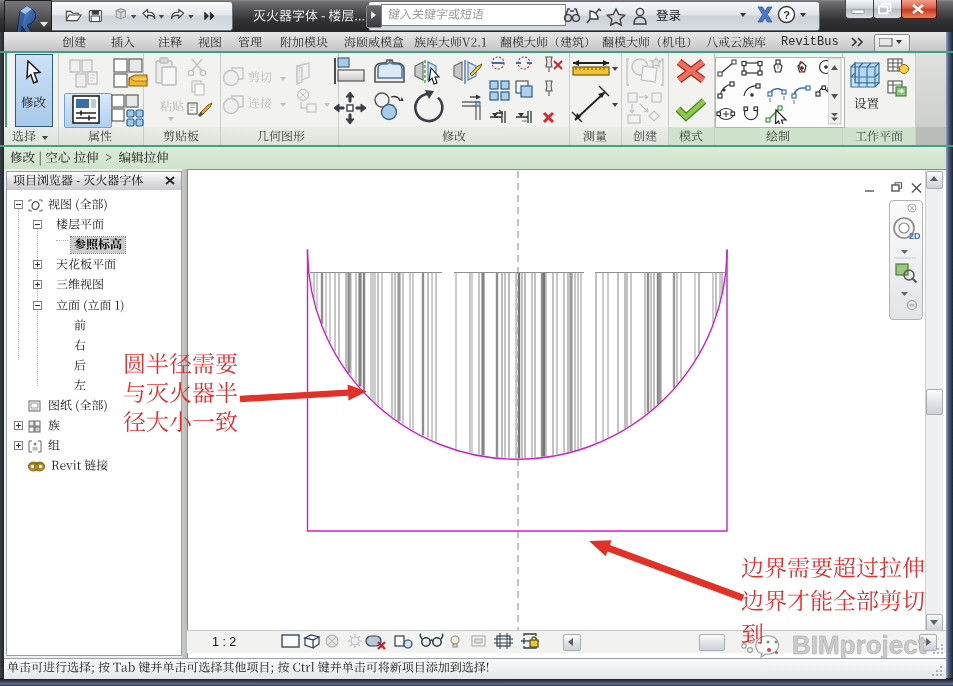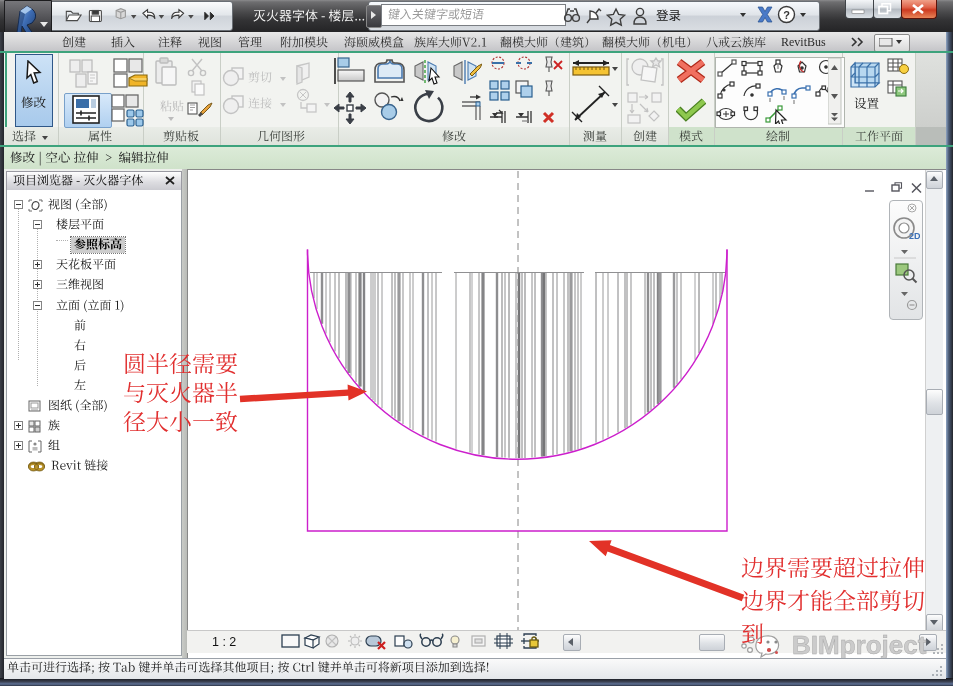--- a/index.html
+++ b/index.html
@@ -91,21 +91,21 @@
   </svg><svg class="t" style="left:344px;top:36px;" width="60.0" height="12" viewBox="0 0 2500 500">
     <path d="M266 292L260 296C278 313 300 342 306 364C334 384 357 327 266 292ZM276 184L270 188C288 202 309 230 316 249C343 268 364 214 276 184ZM47 338C42 338 26 338 26 338L26 349C36 350 43 352 50 356C60 364 64 404 56 454C58 470 64 479 72 479C90 479 99 466 100 444C102 404 88 380 88 358C87 346 90 330 94 314C100 290 138 176 158 114L148 112C68 310 68 310 60 328C55 338 54 338 47 338ZM24 140L18 144C38 157 62 180 70 201C106 221 126 150 24 140ZM56 24L52 30C74 44 100 70 108 92C144 112 164 40 56 24ZM438 59L416 88L237 88C244 73 251 58 256 44C268 46 273 43 275 38L222 22C208 84 175 161 138 205L144 210C168 191 188 166 206 140C204 174 198 221 191 266L124 266L128 282L189 282C183 319 177 354 172 380C164 384 157 388 152 390L188 417L204 400L378 400C375 418 370 429 366 434C361 439 356 440 347 440C338 440 308 438 290 436L290 445C306 448 323 452 330 457C336 462 338 471 338 480C358 480 377 474 390 459C398 449 405 430 410 400L464 400C471 400 475 398 476 392C463 378 440 358 440 358L420 386L413 386C417 358 420 324 422 282L478 282C484 282 489 279 490 274C476 258 454 237 454 237L434 266L423 266C424 238 425 207 426 172C437 172 444 169 447 165L410 134L390 154L247 154L210 136C216 125 223 114 229 104L468 104C475 104 480 101 481 96C465 80 438 59 438 59ZM381 386L202 386C208 356 214 319 220 282L391 282C388 326 386 360 381 386ZM392 266L222 266C228 231 232 196 236 169L395 169C394 205 393 238 392 266ZM886 188L839 184C838 330 846 420 709 476L714 486C871 432 867 341 869 201C880 200 884 194 886 188ZM866 368L860 372C890 398 930 441 944 472C982 494 1000 417 866 368ZM724 394L703 422L678 422L678 316L699 316L699 335L703 335C716 335 726 328 726 326L726 182C736 180 742 178 744 174L712 148L697 165L679 165L679 74L736 74C743 74 748 72 750 66C734 52 708 32 708 32L686 60L579 60L542 42L542 420C536 422 531 426 528 430L562 454L574 436L751 436C758 436 762 434 764 428C749 413 724 394 724 394ZM944 32L923 59L756 59L760 74L838 74C835 98 830 126 826 146L791 146L759 131L759 378L764 378C776 378 788 370 788 367L788 161L921 161L921 368L926 368C936 368 950 360 950 358L950 164C959 164 966 160 969 156L933 128L916 146L842 146C853 127 865 99 875 74L972 74C978 74 982 72 984 66C969 52 944 32 944 32ZM604 150L604 340L608 340C622 340 630 332 630 330L630 316L650 316L650 422L570 422L570 74L650 74L650 165L636 165ZM630 302L630 178L699 178L699 302ZM1358 30L1354 36C1375 46 1401 66 1410 84C1440 100 1455 38 1358 30ZM1254 146L1236 171L1111 171L1115 186L1278 186C1285 186 1289 183 1290 178C1277 164 1254 146 1254 146ZM1342 28L1291 22C1291 52 1292 82 1293 110L1104 110L1065 94L1065 206C1065 292 1062 391 1019 472L1026 478C1074 420 1090 344 1095 278L1152 278C1142 304 1132 329 1124 344C1148 352 1175 363 1200 378C1176 411 1140 438 1092 458L1096 466C1152 449 1191 423 1220 390C1234 400 1246 411 1254 422C1280 432 1294 396 1238 366C1254 340 1265 312 1274 280C1284 280 1289 278 1293 274L1260 244L1241 262L1187 262L1201 222C1215 222 1219 218 1221 212L1175 201C1172 216 1164 238 1156 262L1096 262C1098 242 1098 222 1098 205L1098 125L1294 125C1300 213 1314 292 1342 354C1312 400 1273 442 1222 472L1227 478C1280 453 1322 418 1354 378C1370 409 1392 436 1418 456C1439 474 1468 488 1480 474C1484 468 1482 462 1468 442L1477 367L1470 366C1464 386 1456 410 1450 422C1446 432 1442 432 1434 425C1409 406 1389 381 1374 350C1404 304 1424 252 1437 202C1451 202 1455 199 1457 192L1407 180C1398 228 1384 276 1360 321C1339 265 1328 196 1325 125L1466 125C1472 125 1477 122 1478 117C1462 102 1436 84 1436 84L1414 110L1324 110C1324 88 1324 64 1324 42C1336 40 1340 34 1342 28ZM1243 278C1236 306 1227 332 1214 356C1198 350 1178 344 1155 340C1164 322 1173 299 1181 278ZM1596 22L1596 136L1520 136L1524 150L1590 150C1577 227 1553 302 1514 361L1520 368C1552 332 1578 292 1596 248L1596 478L1602 478C1614 478 1628 471 1628 466L1628 216C1642 236 1660 264 1666 286C1694 308 1721 250 1628 206L1628 150L1692 150C1698 150 1704 148 1705 142C1690 128 1665 107 1665 107L1643 136L1628 136L1628 41C1640 39 1644 34 1646 27ZM1711 146L1711 314L1716 314C1729 314 1742 306 1742 303L1742 286L1802 286C1801 306 1800 324 1796 342L1664 342L1668 356L1792 356C1778 402 1742 440 1644 471L1648 479C1772 451 1813 410 1828 356L1833 356C1846 402 1876 452 1960 478C1962 458 1972 451 1990 448L1992 442C1900 424 1860 392 1844 356L1966 356C1974 356 1978 354 1980 349C1964 334 1938 313 1938 313L1916 342L1832 342C1836 324 1837 306 1838 286L1904 286L1904 306L1909 306C1920 306 1936 298 1936 295L1936 166C1946 164 1953 160 1956 157L1917 127L1900 146L1746 146L1711 131ZM1858 24L1858 77L1788 77L1788 42C1801 40 1806 36 1807 28L1758 24L1758 77L1680 77L1684 92L1758 92L1758 133L1763 133C1775 133 1788 126 1788 123L1788 92L1858 92L1858 132L1864 132C1876 132 1890 125 1890 122L1890 92L1966 92C1972 92 1978 89 1978 84C1964 69 1940 50 1940 50L1918 77L1890 77L1890 42C1902 40 1906 36 1908 28ZM1742 224L1904 224L1904 270L1742 270ZM1742 209L1742 160L1904 160L1904 209ZM2148 142L2152 157L2336 157C2344 157 2348 154 2349 149C2334 136 2311 119 2311 119L2291 142ZM2256 49C2294 102 2370 149 2448 176C2450 164 2462 152 2478 148L2479 141C2396 120 2312 86 2265 44C2278 42 2284 40 2285 34L2226 22C2198 75 2097 150 2016 185L2019 192C2108 162 2207 102 2256 49ZM2186 452L2124 452L2124 343L2186 343ZM2217 452L2217 343L2280 343L2280 452ZM2312 452L2312 343L2376 343L2376 452ZM2092 328L2092 452L2022 452L2026 466L2467 466C2474 466 2478 464 2480 458C2466 444 2440 423 2440 423L2419 452L2408 452L2408 346C2420 346 2426 342 2430 338L2387 306L2370 328L2128 328L2092 312ZM2112 196L2112 305L2118 305C2130 305 2144 298 2144 295L2144 282L2354 282L2354 300L2358 300C2368 300 2385 294 2386 290L2386 216C2394 215 2402 211 2405 207L2366 178L2348 196L2147 196L2112 182ZM2144 268L2144 212L2354 212L2354 268Z" fill="#2b2b2b"></path>
   </svg><svg class="t" style="left:414px;top:36px;" width="72.8" height="12" viewBox="0 0 3035 500">
     <path d="M84 22L78 26C97 44 118 76 120 102C152 128 180 58 84 22ZM192 89L169 118L20 118L24 134L81 134C80 250 80 374 14 470L22 479C89 408 107 318 112 224L170 224C166 350 157 416 143 429C138 434 135 435 126 435C117 435 91 432 76 432L75 440C90 442 104 446 110 452C116 456 118 464 118 474C135 474 152 468 165 456C186 434 196 368 200 228C210 226 216 224 220 220L183 190L165 210L114 210C115 184 116 159 116 134L221 134C228 134 233 131 234 126C218 110 192 89 192 89ZM438 74L414 104L280 104C290 86 300 67 308 47C319 48 324 43 326 38L278 22C262 87 232 146 200 184L207 190C230 172 252 148 272 118L468 118C474 118 480 116 481 110C464 94 438 74 438 74ZM444 267L420 296L357 296C360 271 361 244 362 216L454 216C460 216 465 213 466 208C451 192 425 172 425 172L402 200L292 200C300 187 306 172 312 158C322 158 328 154 330 148L282 134C270 190 246 242 218 275L226 280C247 264 266 242 284 216L328 216C328 244 327 271 324 296L214 296L218 311L322 311C312 378 281 430 188 470L194 479C306 440 342 384 354 311C364 374 386 443 459 480C462 462 472 456 487 453L488 447C408 416 376 366 364 311L472 311C480 311 484 308 486 303C470 288 444 267 444 267ZM732 18L726 22C743 35 763 58 770 76C805 95 827 30 732 18ZM778 118L732 102C726 118 718 139 708 162L621 162L625 177L701 177C688 208 672 239 660 262C652 264 642 268 636 272L670 302L688 286L784 286L784 356L612 356L616 371L784 371L784 479L790 479C807 479 818 470 818 468L818 371L968 371C975 371 980 368 981 363C964 348 938 328 938 328L915 356L818 356L818 286L932 286C938 286 943 283 944 278C929 263 904 244 904 244L882 271L818 271L818 208C830 207 834 202 835 196L784 190L784 271L690 271C704 244 721 209 736 177L950 177C956 177 962 174 962 169C946 154 920 134 920 134L896 162L742 162L758 126C769 128 775 124 778 118ZM938 52L914 82L608 82L570 66L570 222C570 309 566 401 518 473L524 478C598 407 602 304 602 221L602 97L970 97C976 97 982 94 983 89C966 73 938 52 938 52ZM1227 22C1227 73 1228 122 1223 168L1025 168L1029 183L1222 183C1209 294 1166 392 1020 470L1026 480C1196 404 1242 300 1256 184C1271 284 1312 403 1450 480C1455 460 1467 454 1485 452L1486 446C1338 379 1284 278 1266 183L1466 183C1473 183 1478 180 1480 175C1460 158 1430 134 1430 134L1402 168L1258 168C1262 128 1262 85 1264 42C1276 40 1280 35 1282 28ZM1596 89L1548 84L1548 356L1553 356C1564 356 1578 350 1578 345L1578 102C1590 100 1594 96 1596 89ZM1674 28L1626 22L1626 232C1626 330 1608 412 1536 473L1543 479C1634 421 1656 334 1657 232L1657 42C1670 40 1674 34 1674 28ZM1706 138L1706 416L1712 416C1728 416 1738 407 1738 404L1738 168L1809 168L1809 479L1814 479C1830 479 1840 471 1840 468L1840 168L1913 168L1913 364C1913 371 1911 374 1904 374C1897 374 1866 371 1866 371L1866 379C1881 382 1890 385 1895 390C1900 395 1900 404 1902 413C1940 409 1944 394 1944 368L1944 174C1954 172 1962 168 1965 164L1924 134L1908 154L1840 154L1840 76L1967 76C1974 76 1978 74 1980 68C1965 53 1940 34 1940 34L1918 62L1686 62L1690 76L1809 76L1809 154L1744 154ZM2230 91L2286 96L2190 390L2092 96L2149 91L2149 76L2002 76L2002 91L2046 94L2168 444L2191 444L2308 96L2353 90L2353 76L2230 76ZM2389 440L2612 440L2612 405L2416 405C2447 372 2476 339 2491 324C2567 246 2598 210 2598 164C2598 104 2563 68 2496 68C2445 68 2397 94 2389 146C2392 156 2400 161 2410 161C2421 161 2429 154 2434 135L2446 92C2459 86 2472 84 2484 84C2528 84 2555 112 2555 162C2555 206 2533 242 2480 306C2456 334 2422 374 2389 413ZM2718 448C2735 448 2748 433 2748 417C2748 400 2735 386 2718 386C2700 386 2687 400 2687 417C2687 433 2700 448 2718 448ZM2837 440L3013 440L3013 426L2948 419L2948 325L2948 156L2950 76L2942 71L2834 98L2834 114L2906 102L2906 325L2906 419L2837 426Z" fill="#2b2b2b"></path>
   </svg><svg class="t" style="left:500px;top:36px;" width="96.0" height="12" viewBox="0 0 4000 500">
     <path d="M254 124L248 128C268 156 276 200 278 224C300 250 334 186 254 124ZM366 124L360 128C379 156 386 199 388 222C409 250 444 186 366 124ZM58 84L52 86C62 102 74 128 76 148C99 169 126 121 58 84ZM196 75C191 93 178 128 168 152L174 155C191 137 210 115 220 101C230 102 236 98 236 94ZM50 283L50 480L54 480C66 480 78 472 78 470L78 442L199 442L199 472L203 472C213 472 227 464 228 462L228 302C236 300 244 296 246 292L210 266L194 283L80 283L58 273C84 252 106 228 124 202L124 272L128 272C142 272 152 264 152 262L152 196C176 214 206 242 218 261C250 277 266 220 152 184L152 176L246 176C252 176 256 174 258 168C245 156 224 138 224 138L206 161L152 161L152 65C176 62 197 57 214 53C225 57 233 57 238 53L242 66L318 66L318 265C282 291 246 316 231 324L254 361C258 358 260 352 260 346C284 319 304 295 318 278L318 431C318 439 316 442 308 442C298 442 255 438 255 438L255 446C274 449 286 452 292 457C298 462 300 470 302 478C344 474 348 458 348 434L348 72C357 70 364 66 368 62L329 33L314 52L238 52L202 21C163 38 87 60 24 70L27 79C58 78 92 74 124 70L124 161L19 161L23 176L103 176C82 219 52 262 14 293L19 301C30 294 40 288 50 280ZM364 52L369 66L430 66L430 264C398 290 366 312 352 320L376 357C381 354 382 347 382 342C402 318 418 298 430 281L430 431C430 438 428 442 420 442C410 442 367 438 367 438L367 446C386 448 398 452 404 456C410 462 412 469 414 478C456 474 460 458 460 434L460 72C470 70 478 66 480 62L442 33L426 52ZM124 366L124 428L78 428L78 366ZM151 366L199 366L199 428L151 428ZM124 352L78 352L78 298L124 298ZM151 352L151 298L199 298L199 352ZM596 22L596 136L520 136L524 150L590 150C577 227 553 302 514 361L520 368C552 332 578 292 596 248L596 478L602 478C614 478 628 471 628 466L628 216C642 236 660 264 666 286C694 308 721 250 628 206L628 150L692 150C698 150 704 148 705 142C690 128 665 107 665 107L643 136L628 136L628 41C640 39 644 34 646 27ZM711 146L711 314L716 314C729 314 742 306 742 303L742 286L802 286C801 306 800 324 796 342L664 342L668 356L792 356C778 402 742 440 644 471L648 479C772 451 813 410 828 356L833 356C846 402 876 452 960 478C962 458 972 451 990 448L992 442C900 424 860 392 844 356L966 356C974 356 978 354 980 349C964 334 938 313 938 313L916 342L832 342C836 324 837 306 838 286L904 286L904 306L909 306C920 306 936 298 936 295L936 166C946 164 953 160 956 157L917 127L900 146L746 146L711 131ZM858 24L858 77L788 77L788 42C801 40 806 36 807 28L758 24L758 77L680 77L684 92L758 92L758 133L763 133C775 133 788 126 788 123L788 92L858 92L858 132L864 132C876 132 890 125 890 122L890 92L966 92C972 92 978 89 978 84C964 69 940 50 940 50L918 77L890 77L890 42C902 40 906 36 908 28ZM742 224L904 224L904 270L742 270ZM742 209L742 160L904 160L904 209ZM1227 22C1227 73 1228 122 1223 168L1025 168L1029 183L1222 183C1209 294 1166 392 1020 470L1026 480C1196 404 1242 300 1256 184C1271 284 1312 403 1450 480C1455 460 1467 454 1485 452L1486 446C1338 379 1284 278 1266 183L1466 183C1473 183 1478 180 1480 175C1460 158 1430 134 1430 134L1402 168L1258 168C1262 128 1262 85 1264 42C1276 40 1280 35 1282 28ZM1596 89L1548 84L1548 356L1553 356C1564 356 1578 350 1578 345L1578 102C1590 100 1594 96 1596 89ZM1674 28L1626 22L1626 232C1626 330 1608 412 1536 473L1543 479C1634 421 1656 334 1657 232L1657 42C1670 40 1674 34 1674 28ZM1706 138L1706 416L1712 416C1728 416 1738 407 1738 404L1738 168L1809 168L1809 479L1814 479C1830 479 1840 471 1840 468L1840 168L1913 168L1913 364C1913 371 1911 374 1904 374C1897 374 1866 371 1866 371L1866 379C1881 382 1890 385 1895 390C1900 395 1900 404 1902 413C1940 409 1944 394 1944 368L1944 174C1954 172 1962 168 1965 164L1924 134L1908 154L1840 154L1840 76L1967 76C1974 76 1978 74 1980 68C1965 53 1940 34 1940 34L1918 62L1686 62L1690 76L1809 76L1809 154L1744 154ZM2468 26L2460 16C2392 59 2326 130 2326 250C2326 370 2392 441 2460 484L2468 474C2410 427 2358 355 2358 250C2358 145 2410 73 2468 26ZM2544 262L2536 266C2551 316 2569 354 2592 382C2574 416 2549 446 2514 470L2520 478C2558 457 2586 430 2608 400C2662 454 2738 466 2852 466C2878 466 2934 466 2957 466C2958 452 2966 442 2980 440L2980 433C2948 434 2884 434 2856 434C2748 434 2672 425 2619 382C2646 336 2659 284 2666 230C2678 229 2682 228 2686 223L2650 192L2632 212L2583 212C2603 175 2630 122 2644 90C2656 89 2666 87 2670 82L2632 48L2614 68L2518 68L2523 82L2613 82C2598 118 2572 172 2552 205C2546 207 2539 210 2534 214L2564 238L2579 226L2634 226C2629 275 2619 322 2600 364C2577 340 2559 307 2544 262ZM2888 140L2815 140L2815 89L2888 89ZM2888 155L2888 207L2815 207L2815 155ZM2950 112L2930 140L2920 140L2920 94C2930 92 2938 89 2941 85L2902 54L2884 74L2815 74L2815 40C2828 38 2832 34 2833 27L2783 22L2783 74L2690 74L2694 89L2783 89L2783 140L2648 140L2652 155L2783 155L2783 207L2690 207L2694 222L2783 222L2783 273L2683 273L2687 288L2783 288L2783 340L2656 340L2660 356L2783 356L2783 420L2790 420C2802 420 2815 414 2815 409L2815 356L2960 356C2968 356 2972 353 2974 348C2956 332 2930 312 2930 312L2906 340L2815 340L2815 288L2932 288C2938 288 2944 286 2945 280C2930 265 2905 246 2905 246L2884 273L2815 273L2815 222L2888 222L2888 238L2893 238C2904 238 2919 230 2920 226L2920 155L2974 155C2980 155 2986 152 2987 147C2973 132 2950 112 2950 112ZM3282 264L3276 268C3298 290 3324 326 3329 354C3362 380 3388 308 3282 264ZM3236 188L3236 284C3236 360 3213 422 3102 471L3106 479C3248 433 3268 357 3268 283L3268 202L3377 202L3377 444C3377 465 3382 474 3408 474L3430 474C3470 474 3482 468 3482 454C3482 448 3481 445 3471 440L3470 374L3463 374C3458 399 3453 432 3450 439C3448 443 3446 444 3444 444C3442 444 3437 444 3431 444L3417 444C3410 444 3409 442 3409 436L3409 208C3419 206 3425 204 3428 200L3390 168L3373 188L3274 188L3236 172ZM3018 377L3040 415C3045 413 3049 409 3050 402C3123 372 3176 347 3216 329L3213 322L3135 344L3135 214L3204 214C3210 214 3216 212 3216 206C3202 192 3178 174 3178 174L3156 199L3032 199L3036 214L3104 214L3104 354C3066 364 3036 373 3018 377ZM3100 20C3080 84 3048 145 3015 182L3022 188C3050 166 3076 136 3100 100L3121 100C3136 118 3150 144 3152 166C3180 189 3206 136 3140 100L3240 100C3247 100 3252 97 3252 92C3239 78 3216 59 3216 59L3196 85L3108 85C3115 72 3122 60 3128 46C3138 47 3145 43 3147 38ZM3288 20C3270 78 3240 136 3212 170L3219 176C3242 156 3266 130 3286 100L3323 100C3340 116 3358 142 3362 162C3390 184 3415 131 3349 100L3465 100C3472 100 3477 97 3478 92C3462 77 3436 56 3436 56L3414 85L3296 85C3303 72 3310 60 3316 46C3326 48 3333 44 3335 38ZM3540 16L3532 26C3590 73 3642 145 3642 250C3642 355 3590 427 3532 474L3540 484C3608 441 3674 370 3674 250C3674 130 3608 59 3540 16Z" fill="#2b2b2b"></path>
   </svg><svg class="t" style="left:602px;top:36px;" width="96.0" height="12" viewBox="0 0 4000 500">
     <path d="M254 124L248 128C268 156 276 200 278 224C300 250 334 186 254 124ZM366 124L360 128C379 156 386 199 388 222C409 250 444 186 366 124ZM58 84L52 86C62 102 74 128 76 148C99 169 126 121 58 84ZM196 75C191 93 178 128 168 152L174 155C191 137 210 115 220 101C230 102 236 98 236 94ZM50 283L50 480L54 480C66 480 78 472 78 470L78 442L199 442L199 472L203 472C213 472 227 464 228 462L228 302C236 300 244 296 246 292L210 266L194 283L80 283L58 273C84 252 106 228 124 202L124 272L128 272C142 272 152 264 152 262L152 196C176 214 206 242 218 261C250 277 266 220 152 184L152 176L246 176C252 176 256 174 258 168C245 156 224 138 224 138L206 161L152 161L152 65C176 62 197 57 214 53C225 57 233 57 238 53L242 66L318 66L318 265C282 291 246 316 231 324L254 361C258 358 260 352 260 346C284 319 304 295 318 278L318 431C318 439 316 442 308 442C298 442 255 438 255 438L255 446C274 449 286 452 292 457C298 462 300 470 302 478C344 474 348 458 348 434L348 72C357 70 364 66 368 62L329 33L314 52L238 52L202 21C163 38 87 60 24 70L27 79C58 78 92 74 124 70L124 161L19 161L23 176L103 176C82 219 52 262 14 293L19 301C30 294 40 288 50 280ZM364 52L369 66L430 66L430 264C398 290 366 312 352 320L376 357C381 354 382 347 382 342C402 318 418 298 430 281L430 431C430 438 428 442 420 442C410 442 367 438 367 438L367 446C386 448 398 452 404 456C410 462 412 469 414 478C456 474 460 458 460 434L460 72C470 70 478 66 480 62L442 33L426 52ZM124 366L124 428L78 428L78 366ZM151 366L199 366L199 428L151 428ZM124 352L78 352L78 298L124 298ZM151 352L151 298L199 298L199 352ZM596 22L596 136L520 136L524 150L590 150C577 227 553 302 514 361L520 368C552 332 578 292 596 248L596 478L602 478C614 478 628 471 628 466L628 216C642 236 660 264 666 286C694 308 721 250 628 206L628 150L692 150C698 150 704 148 705 142C690 128 665 107 665 107L643 136L628 136L628 41C640 39 644 34 646 27ZM711 146L711 314L716 314C729 314 742 306 742 303L742 286L802 286C801 306 800 324 796 342L664 342L668 356L792 356C778 402 742 440 644 471L648 479C772 451 813 410 828 356L833 356C846 402 876 452 960 478C962 458 972 451 990 448L992 442C900 424 860 392 844 356L966 356C974 356 978 354 980 349C964 334 938 313 938 313L916 342L832 342C836 324 837 306 838 286L904 286L904 306L909 306C920 306 936 298 936 295L936 166C946 164 953 160 956 157L917 127L900 146L746 146L711 131ZM858 24L858 77L788 77L788 42C801 40 806 36 807 28L758 24L758 77L680 77L684 92L758 92L758 133L763 133C775 133 788 126 788 123L788 92L858 92L858 132L864 132C876 132 890 125 890 122L890 92L966 92C972 92 978 89 978 84C964 69 940 50 940 50L918 77L890 77L890 42C902 40 906 36 908 28ZM742 224L904 224L904 270L742 270ZM742 209L742 160L904 160L904 209ZM1227 22C1227 73 1228 122 1223 168L1025 168L1029 183L1222 183C1209 294 1166 392 1020 470L1026 480C1196 404 1242 300 1256 184C1271 284 1312 403 1450 480C1455 460 1467 454 1485 452L1486 446C1338 379 1284 278 1266 183L1466 183C1473 183 1478 180 1480 175C1460 158 1430 134 1430 134L1402 168L1258 168C1262 128 1262 85 1264 42C1276 40 1280 35 1282 28ZM1596 89L1548 84L1548 356L1553 356C1564 356 1578 350 1578 345L1578 102C1590 100 1594 96 1596 89ZM1674 28L1626 22L1626 232C1626 330 1608 412 1536 473L1543 479C1634 421 1656 334 1657 232L1657 42C1670 40 1674 34 1674 28ZM1706 138L1706 416L1712 416C1728 416 1738 407 1738 404L1738 168L1809 168L1809 479L1814 479C1830 479 1840 471 1840 468L1840 168L1913 168L1913 364C1913 371 1911 374 1904 374C1897 374 1866 371 1866 371L1866 379C1881 382 1890 385 1895 390C1900 395 1900 404 1902 413C1940 409 1944 394 1944 368L1944 174C1954 172 1962 168 1965 164L1924 134L1908 154L1840 154L1840 76L1967 76C1974 76 1978 74 1980 68C1965 53 1940 34 1940 34L1918 62L1686 62L1690 76L1809 76L1809 154L1744 154ZM2468 26L2460 16C2392 59 2326 130 2326 250C2326 370 2392 441 2460 484L2468 474C2410 427 2358 355 2358 250C2358 145 2410 73 2468 26ZM2744 56L2744 232C2744 328 2732 412 2658 474L2666 480C2764 419 2776 325 2776 231L2776 71L2871 71L2871 432C2871 454 2876 464 2905 464L2928 464C2972 464 2986 458 2986 446C2986 439 2982 436 2972 432L2970 364L2964 364C2960 390 2954 423 2952 430C2950 433 2948 434 2945 434C2942 434 2936 434 2928 434L2913 434C2904 434 2903 432 2903 424L2903 78C2915 76 2921 74 2924 70L2884 35L2866 56L2782 56L2744 40ZM2604 22L2604 132L2520 132L2524 146L2594 146C2580 222 2554 298 2518 356L2525 362C2558 324 2584 281 2604 233L2604 479L2611 479C2622 479 2636 472 2636 467L2636 202C2655 222 2677 253 2682 276C2716 301 2742 233 2636 192L2636 146L2708 146C2716 146 2720 144 2721 138C2706 124 2680 102 2680 102L2658 132L2636 132L2636 41C2648 39 2652 34 2654 27ZM3218 214L3096 214L3096 121L3218 121ZM3218 230L3218 318L3096 318L3096 230ZM3252 214L3252 121L3382 121L3382 214ZM3252 230L3382 230L3382 318L3252 318ZM3096 356L3096 332L3218 332L3218 419C3218 455 3235 466 3286 466L3357 466C3461 466 3484 460 3484 442C3484 435 3480 431 3466 427L3465 350L3458 350C3451 386 3444 416 3440 424C3436 429 3434 430 3426 432C3415 433 3392 434 3358 434L3288 434C3257 434 3252 428 3252 412L3252 332L3382 332L3382 362L3387 362C3398 362 3414 354 3415 350L3415 126C3425 124 3433 121 3436 117L3396 86L3377 106L3252 106L3252 40C3264 38 3269 32 3270 26L3218 20L3218 106L3100 106L3064 90L3064 368L3069 368C3083 368 3096 360 3096 356ZM3540 16L3532 26C3590 73 3642 145 3642 250C3642 355 3590 427 3532 474L3540 484C3608 441 3674 370 3674 250C3674 130 3608 59 3540 16Z" fill="#2b2b2b"></path>
   </svg><svg class="t" style="left:706px;top:36px;" width="60.0" height="12" viewBox="0 0 2500 500">
     <path d="M217 76L162 65C157 230 118 378 16 474L23 480C143 386 184 243 196 84C212 84 216 82 217 76ZM337 56L298 32L292 34C310 239 346 390 451 480C458 466 472 458 486 456L489 451C378 376 332 228 311 76C322 69 330 62 337 56ZM850 33L846 38C868 50 894 70 904 89C938 104 952 38 850 33ZM678 163L678 258L621 258L621 247L621 180C633 178 637 174 638 167L592 162L592 246L592 258L521 258L525 273L591 273C589 337 578 410 532 463L538 468C602 418 617 340 620 273L678 273L678 415L684 415C696 415 710 408 710 404L710 273L774 273C782 273 786 270 787 265C772 250 749 230 749 230L728 258L710 258L710 181C721 179 725 174 726 168ZM904 178C892 224 873 269 846 311C827 258 818 195 814 128L966 128C972 128 978 125 980 120C962 104 934 84 934 84L910 113L814 113C812 90 812 66 812 42C825 40 830 34 830 28L778 22C778 54 779 84 780 113L522 113L526 128L781 128C786 210 800 283 825 343C788 394 738 438 677 470L682 478C746 450 798 412 838 368C856 404 882 434 914 456C937 473 967 486 978 470C982 465 982 458 966 439L975 364L968 363C962 384 953 408 946 420C943 430 940 430 930 423C900 404 877 376 860 341C893 297 917 249 933 202C946 203 951 200 953 194ZM1382 38L1356 70L1075 70L1079 84L1416 84C1422 84 1428 82 1429 76C1411 60 1382 38 1382 38ZM1314 288L1307 292C1336 322 1370 363 1394 404C1274 412 1162 420 1098 422C1158 374 1224 302 1258 251C1268 253 1274 249 1277 244L1234 220L1468 220C1474 220 1480 218 1482 212C1463 196 1433 174 1433 174L1407 206L1020 206L1025 220L1226 220C1199 276 1132 372 1082 414C1078 418 1066 420 1066 420L1084 466C1088 464 1092 460 1095 455C1220 440 1327 426 1401 414C1412 434 1422 454 1426 471C1472 504 1494 396 1314 288ZM1584 22L1578 26C1597 44 1618 76 1620 102C1652 128 1680 58 1584 22ZM1692 89L1669 118L1520 118L1524 134L1581 134C1580 250 1580 374 1514 470L1522 479C1589 408 1607 318 1612 224L1670 224C1666 350 1657 416 1643 429C1638 434 1635 435 1626 435C1617 435 1591 432 1576 432L1575 440C1590 442 1604 446 1610 452C1616 456 1618 464 1618 474C1635 474 1652 468 1665 456C1686 434 1696 368 1700 228C1710 226 1716 224 1720 220L1683 190L1665 210L1614 210C1615 184 1616 159 1616 134L1721 134C1728 134 1733 131 1734 126C1718 110 1692 89 1692 89ZM1938 74L1914 104L1780 104C1790 86 1800 67 1808 47C1819 48 1824 43 1826 38L1778 22C1762 87 1732 146 1700 184L1707 190C1730 172 1752 148 1772 118L1968 118C1974 118 1980 116 1981 110C1964 94 1938 74 1938 74ZM1944 267L1920 296L1857 296C1860 271 1861 244 1862 216L1954 216C1960 216 1965 213 1966 208C1951 192 1925 172 1925 172L1902 200L1792 200C1800 187 1806 172 1812 158C1822 158 1828 154 1830 148L1782 134C1770 190 1746 242 1718 275L1726 280C1747 264 1766 242 1784 216L1828 216C1828 244 1827 271 1824 296L1714 296L1718 311L1822 311C1812 378 1781 430 1688 470L1694 479C1806 440 1842 384 1854 311C1864 374 1886 443 1959 480C1962 462 1972 456 1987 453L1988 447C1908 416 1876 366 1864 311L1972 311C1980 311 1984 308 1986 303C1970 288 1944 267 1944 267ZM2232 18L2226 22C2243 35 2263 58 2270 76C2305 95 2327 30 2232 18ZM2278 118L2232 102C2226 118 2218 139 2208 162L2121 162L2125 177L2201 177C2188 208 2172 239 2160 262C2152 264 2142 268 2136 272L2170 302L2188 286L2284 286L2284 356L2112 356L2116 371L2284 371L2284 479L2290 479C2307 479 2318 470 2318 468L2318 371L2468 371C2475 371 2480 368 2481 363C2464 348 2438 328 2438 328L2415 356L2318 356L2318 286L2432 286C2438 286 2443 283 2444 278C2429 263 2404 244 2404 244L2382 271L2318 271L2318 208C2330 207 2334 202 2335 196L2284 190L2284 271L2190 271C2204 244 2221 209 2236 177L2450 177C2456 177 2462 174 2462 169C2446 154 2420 134 2420 134L2396 162L2242 162L2258 126C2269 128 2275 124 2278 118ZM2438 52L2414 82L2108 82L2070 66L2070 222C2070 309 2066 401 2018 473L2024 478C2098 407 2102 304 2102 221L2102 97L2470 97C2476 97 2482 94 2483 89C2466 73 2438 52 2438 52Z" fill="#2b2b2b"></path>
-  </svg><span class="a" style="left:781px;top:35px;font-size:12px;color:#2b2b2b;font-family:Liberation Serif, serif;">RevitBus</span><svg class="a" style="left:851px;top:37px" width="14" height="10" viewBox="0 0 14 10">
+  </svg><span class="a" style="left:781px;top:35px;font-size:12px;color:#2b2b2b;font-family:Liberation Mono, monospace;">RevitBus</span><svg class="a" style="left:851px;top:37px" width="14" height="10" viewBox="0 0 14 10">
     <path d="M1 1 l4 4 -4 4 M7 1 l4 4 -4 4" stroke="#333" stroke-width="1.6" fill="none"></path>
   </svg><div class="a" style="left:874px;top:34px;width:34px;height:16px;background:linear-gradient(#fafafa,#d8d8d8);border:1px solid #8a8a8a;border-radius:2px;"></div><svg class="a" style="left:879px;top:38px" width="24" height="9" viewBox="0 0 24 9">
     <rect x="0" y="0" width="13" height="8" fill="#e8e8e8" stroke="#555" stroke-width="1"></rect>
     <path d="M17 2 l6 0 -3 4 Z" fill="#333"></path>
   </svg><div class="a" style="left:4px;top:52px;width:942px;height:95px;background:#f2f3f0;"></div><div class="a" style="left:0px;top:51px;width:953px;height:2px;background:#3da37c;"></div><div class="a" style="left:0px;top:145px;width:953px;height:2px;background:#3da37c;"></div><div class="a" style="left:5px;top:52px;width:2px;height:94px;background:#3da37c;"></div><div class="a" style="left:944px;top:52px;width:2px;height:94px;background:#3da37c;"></div><div class="a" style="left:4px;top:127px;width:942px;height:18px;background:linear-gradient(#e9ece7,#dfe3dc);"></div><div class="a" style="left:58px;top:53px;width:1px;height:92px;background:#c9cec6;"></div><div class="a" style="left:143px;top:53px;width:1px;height:92px;background:#c9cec6;"></div><div class="a" style="left:220px;top:53px;width:1px;height:92px;background:#c9cec6;"></div><div class="a" style="left:338px;top:53px;width:1px;height:92px;background:#c9cec6;"></div><div class="a" style="left:569px;top:53px;width:1px;height:92px;background:#c9cec6;"></div><div class="a" style="left:621px;top:53px;width:1px;height:92px;background:#c9cec6;"></div><div class="a" style="left:668px;top:53px;width:1px;height:92px;background:#c9cec6;"></div><div class="a" style="left:714px;top:53px;width:1px;height:92px;background:#c9cec6;"></div><div class="a" style="left:842px;top:53px;width:1px;height:92px;background:#c9cec6;"></div><div class="a" style="left:915px;top:53px;width:1px;height:92px;background:#c9cec6;"></div><div class="a" style="left:669px;top:127px;width:45px;height:18px;background:#cfe2cb;"></div><div class="a" style="left:715px;top:127px;width:127px;height:18px;background:#cfe2cb;"></div><div class="a" style="left:843px;top:127px;width:72px;height:18px;background:#cfe2cb;"></div><div class="a" style="left:916px;top:53px;width:30px;height:74px;background:linear-gradient(#dfe1de,#cdcfcc);"></div><div class="a" style="left:916px;top:127px;width:30px;height:18px;background:#b9bdb9;"></div><svg class="t" style="left:12px;top:130px;" width="24.0" height="12" viewBox="0 0 1000 500">
     <path d="M48 30L42 33C64 60 91 104 98 136C134 163 160 88 48 30ZM424 186L402 216L324 216L324 127L436 127C444 127 448 124 450 119C433 104 407 83 407 83L384 112L324 112L324 44C336 42 342 37 342 30L292 24L292 112L228 112C236 97 242 80 248 63C258 63 264 58 266 53L216 40C206 98 186 156 162 194L170 198C189 180 206 156 221 127L292 127L292 216L159 216L163 230L241 230C238 305 222 354 157 396L160 404C240 369 268 317 275 230L333 230L333 366C333 387 338 395 368 395L401 395C454 395 466 388 466 375C466 368 464 365 455 362L454 296L446 296C442 324 436 352 434 360C432 364 430 364 426 364C422 365 414 365 402 365L376 365C365 365 364 364 364 358L364 230L454 230C462 230 466 228 468 222C451 207 424 186 424 186ZM87 383C68 398 39 422 18 436L48 474C51 470 52 466 50 462C65 440 90 408 101 392C106 386 110 386 118 392C164 448 212 464 306 464C361 464 408 464 454 464C456 450 464 440 479 436L479 430C420 432 374 433 317 433C224 433 169 424 124 379C122 376 119 374 117 374L117 212C130 210 138 206 141 202L98 167L80 192L19 192L22 207L87 207ZM938 338L914 366L836 366L836 304L940 304C948 304 952 302 954 296C939 282 915 264 915 264L894 289L836 289L836 242C849 240 853 236 854 229L804 224L804 289L692 289L696 304L804 304L804 366L660 366L664 382L804 382L804 478L810 478C822 478 836 472 836 468L836 382L968 382C975 382 979 379 980 374C964 358 938 338 938 338ZM730 70C748 114 772 148 804 176C763 210 712 236 653 256L658 264C724 248 780 223 824 191C861 217 906 236 958 248C962 233 972 223 986 220L986 215C935 206 888 193 848 172C882 144 908 111 928 74C940 74 946 72 950 68L914 35L892 55L686 55L690 70ZM742 70L890 70C874 102 852 132 824 158C789 136 761 106 742 70ZM662 108L641 136L618 136L618 40C630 38 635 34 636 26L586 21L586 136L518 136L522 150L586 150L586 252C554 266 527 278 512 284L532 325C537 322 540 316 542 311L586 282L586 426C586 433 584 436 575 436C566 436 519 432 519 432L519 440C540 443 552 447 558 454C564 460 568 468 568 480C613 474 618 457 618 430L618 262L696 208L693 201L618 236L618 150L688 150C694 150 700 148 701 142C686 127 662 108 662 108Z" fill="#3a3f3a"></path>
   </svg><div class="a" style="left:42px;top:136px;width:0;height:0;border-left:3.5px solid transparent;border-right:3.5px solid transparent;border-top:4.5px solid #444;"></div><svg class="t" style="left:88.0px;top:130px;" width="24.0" height="12" viewBox="0 0 1000 500">
     <path d="M406 63L406 122L109 122L109 63ZM77 49L77 180C77 280 70 386 12 471L20 476C102 392 109 272 109 180L109 136L406 136L406 157L410 157C421 157 437 150 438 147L438 69C447 68 455 63 458 60L418 30L400 49L116 49L77 32ZM372 146C318 159 220 174 142 179L144 189C182 189 224 188 262 185L262 222L184 222L150 206L150 317L154 317C166 317 180 310 180 308L180 295L262 295L262 334L158 334L124 319L124 478L130 478C142 478 156 472 156 468L156 349L262 349L262 390C224 392 190 392 171 392L187 430C192 429 196 426 199 420C266 411 317 403 356 396C362 406 368 416 370 425C396 445 418 389 332 360L326 364C334 370 341 378 348 386L294 389L294 349L409 349L409 435C409 441 406 444 398 444C388 444 348 441 348 441L348 449C366 451 377 455 383 460C389 464 392 472 392 480C435 476 440 462 440 438L440 356C450 354 458 349 461 346L420 316L404 334L294 334L294 295L378 295L378 311L382 311C393 311 409 304 410 302L410 240C418 238 425 234 428 231L390 203L374 222L294 222L294 183C325 180 354 178 379 174C390 180 398 180 402 176ZM262 280L180 280L180 236L262 236ZM294 280L294 236L378 236L378 280ZM594 21L594 479L601 479C613 479 626 472 626 467L626 40C639 38 643 33 644 26ZM558 122C558 158 544 198 530 215C521 224 516 235 523 244C531 253 548 248 557 235C570 217 580 176 566 123ZM642 106L634 110C647 129 660 161 660 186C686 211 718 153 642 106ZM725 54C715 128 694 204 666 254L674 259C696 234 714 200 730 163L806 163L806 284L702 284L706 299L806 299L806 446L663 446L667 461L975 461C982 461 987 458 988 453C972 438 945 416 945 416L921 446L838 446L838 299L946 299C953 299 958 296 960 291C944 276 917 254 917 254L894 284L838 284L838 163L960 163C967 163 972 160 974 156C957 140 930 119 930 119L908 149L838 149L838 42C850 41 854 36 854 30L806 24L806 149L735 149C744 126 750 102 756 77C768 77 772 72 774 66Z" fill="#3a3f3a"></path>
   </svg><svg class="t" style="left:163.0px;top:130px;" width="36.0" height="12" viewBox="0 0 1500 500">
     <path d="M444 122L394 117L394 268C394 276 392 278 384 278C376 278 332 275 332 275L332 282C352 285 362 288 369 292C376 298 377 304 378 312C420 309 426 295 426 270L426 134C438 134 442 130 444 122ZM345 128L296 122L296 260L302 260C314 260 326 254 326 250L326 140C339 139 344 134 345 128ZM104 226L104 192L212 192L212 226ZM104 300L104 242L212 242L212 264C212 270 210 272 204 272C195 272 160 270 160 270L160 277C177 280 186 283 192 288C197 292 198 300 200 308C238 304 243 290 243 266L243 150C253 148 262 144 264 140L224 109L207 129L106 129L73 114L73 310L78 310C91 310 104 302 104 300ZM104 178L104 144L212 144L212 178ZM249 330L34 330L38 345L202 345C180 410 123 448 26 471L28 479C143 461 216 424 244 345L396 345C389 392 376 427 364 436C359 440 354 440 345 440C334 440 294 438 272 436L272 444C292 446 313 451 320 456C328 462 330 470 330 480C351 480 370 475 383 466C404 450 421 406 428 348C439 348 445 345 448 342L412 311L392 330ZM436 56L412 86L312 86C330 73 348 58 360 44C370 45 376 42 378 36L326 20C319 40 307 67 296 86L198 86C220 81 225 34 149 22L144 26C160 38 177 62 182 82C185 84 188 85 192 86L22 86L26 100L466 100C472 100 478 98 478 92C462 76 436 56 436 56ZM657 131L609 119C608 305 610 402 515 472L522 480C638 414 635 312 638 142C650 142 655 136 657 131ZM636 335L630 338C654 365 682 408 686 442C720 468 748 390 636 335ZM542 48L542 326L546 326C562 326 571 318 571 316L571 78L678 78L678 319L683 319C696 319 708 312 708 310L708 80C719 79 724 76 728 72L692 44L676 64L577 64ZM872 30L822 24L822 256L779 256L742 240L742 478L747 478C763 478 773 470 773 468L773 439L912 439L912 473L918 473C932 473 944 466 944 463L944 272C954 271 960 268 963 264L926 236L910 256L854 256L854 152L970 152C976 152 982 149 982 144C968 129 944 110 944 110L923 137L854 137L854 44C866 42 870 36 872 30ZM773 424L773 270L912 270L912 424ZM1227 68L1227 198C1227 293 1220 393 1162 473L1170 478C1252 400 1258 286 1258 198L1258 193L1279 193C1289 266 1308 324 1334 370C1304 412 1264 446 1210 472L1214 480C1272 458 1316 428 1349 392C1376 430 1411 458 1454 478C1456 462 1468 452 1484 448L1485 442C1439 426 1400 402 1369 368C1406 319 1428 260 1442 198C1453 196 1458 196 1462 190L1425 157L1404 178L1258 178L1258 82C1312 80 1388 72 1446 60C1454 64 1458 64 1463 60L1432 24C1376 44 1310 61 1260 70L1227 56ZM1351 346C1322 307 1302 256 1291 193L1407 193C1396 250 1379 301 1351 346ZM1177 109L1156 137L1136 137L1136 38C1148 36 1152 32 1153 24L1104 19L1104 137L1022 137L1026 152L1096 152C1082 228 1056 304 1017 361L1024 368C1059 330 1086 286 1104 238L1104 480L1111 480C1122 480 1136 472 1136 468L1136 209C1152 230 1172 259 1177 282C1208 306 1234 242 1136 198L1136 152L1204 152C1210 152 1216 150 1216 144C1202 129 1177 109 1177 109Z" fill="#3a3f3a"></path>

